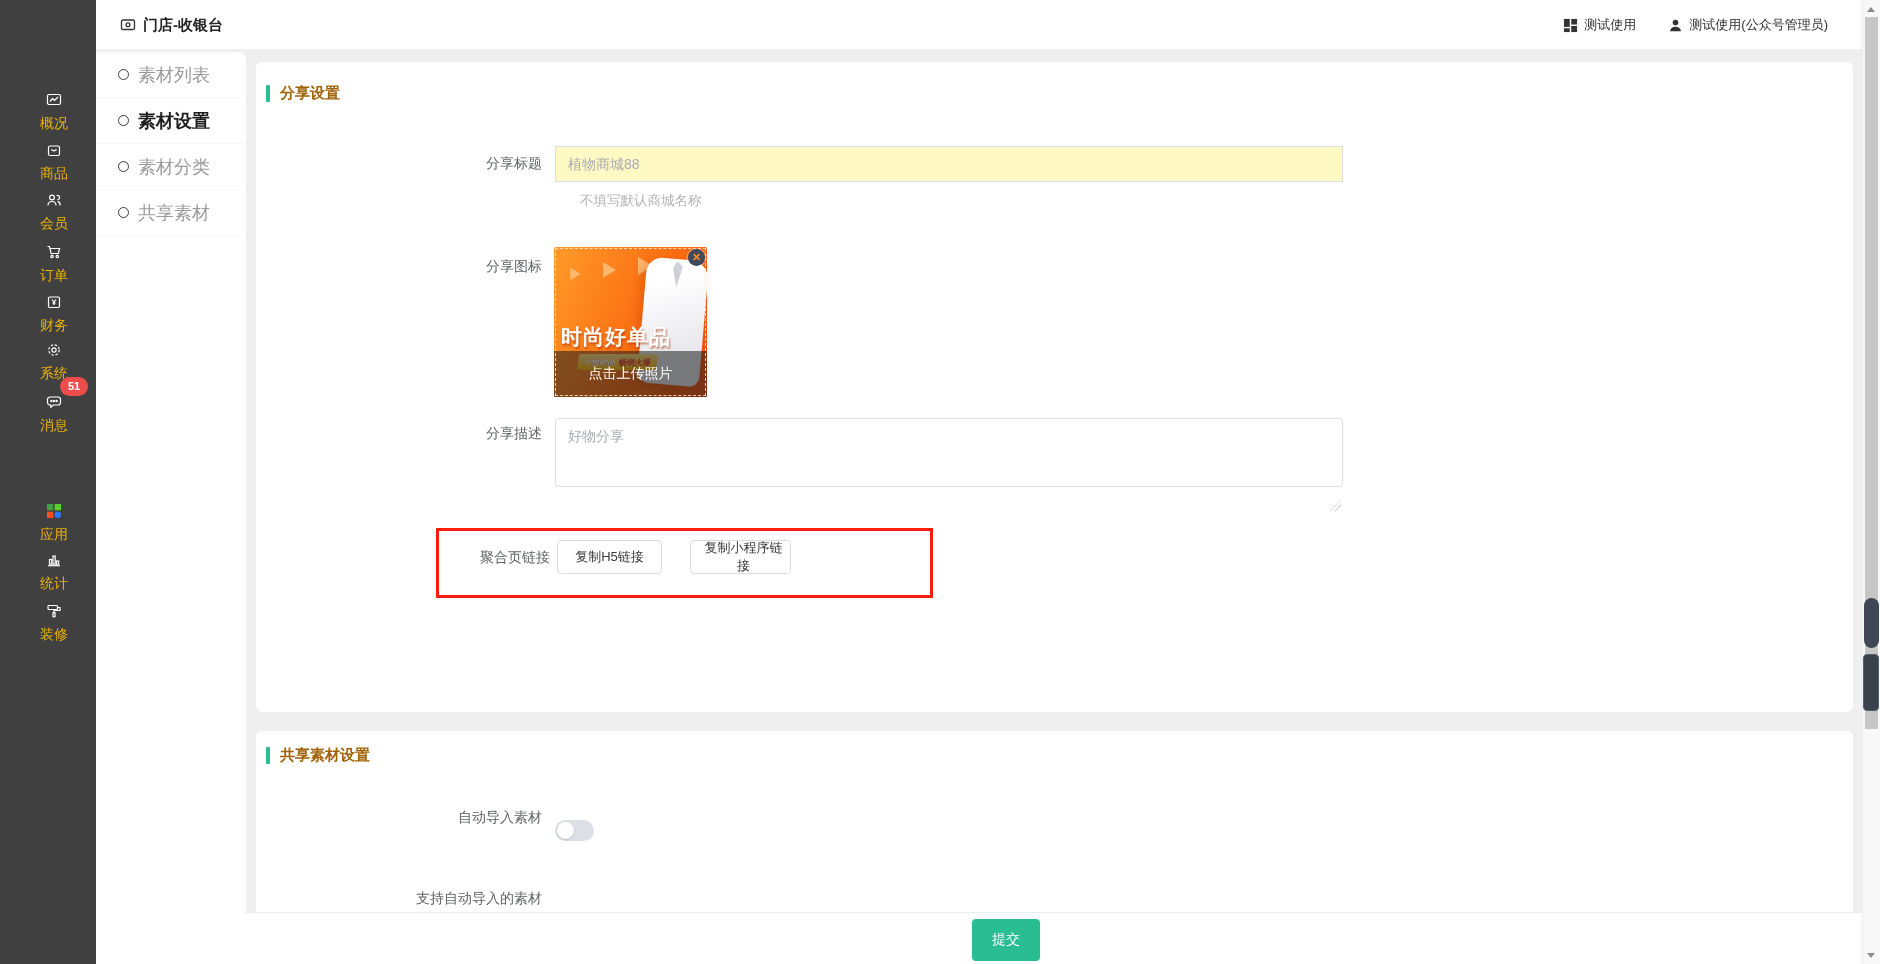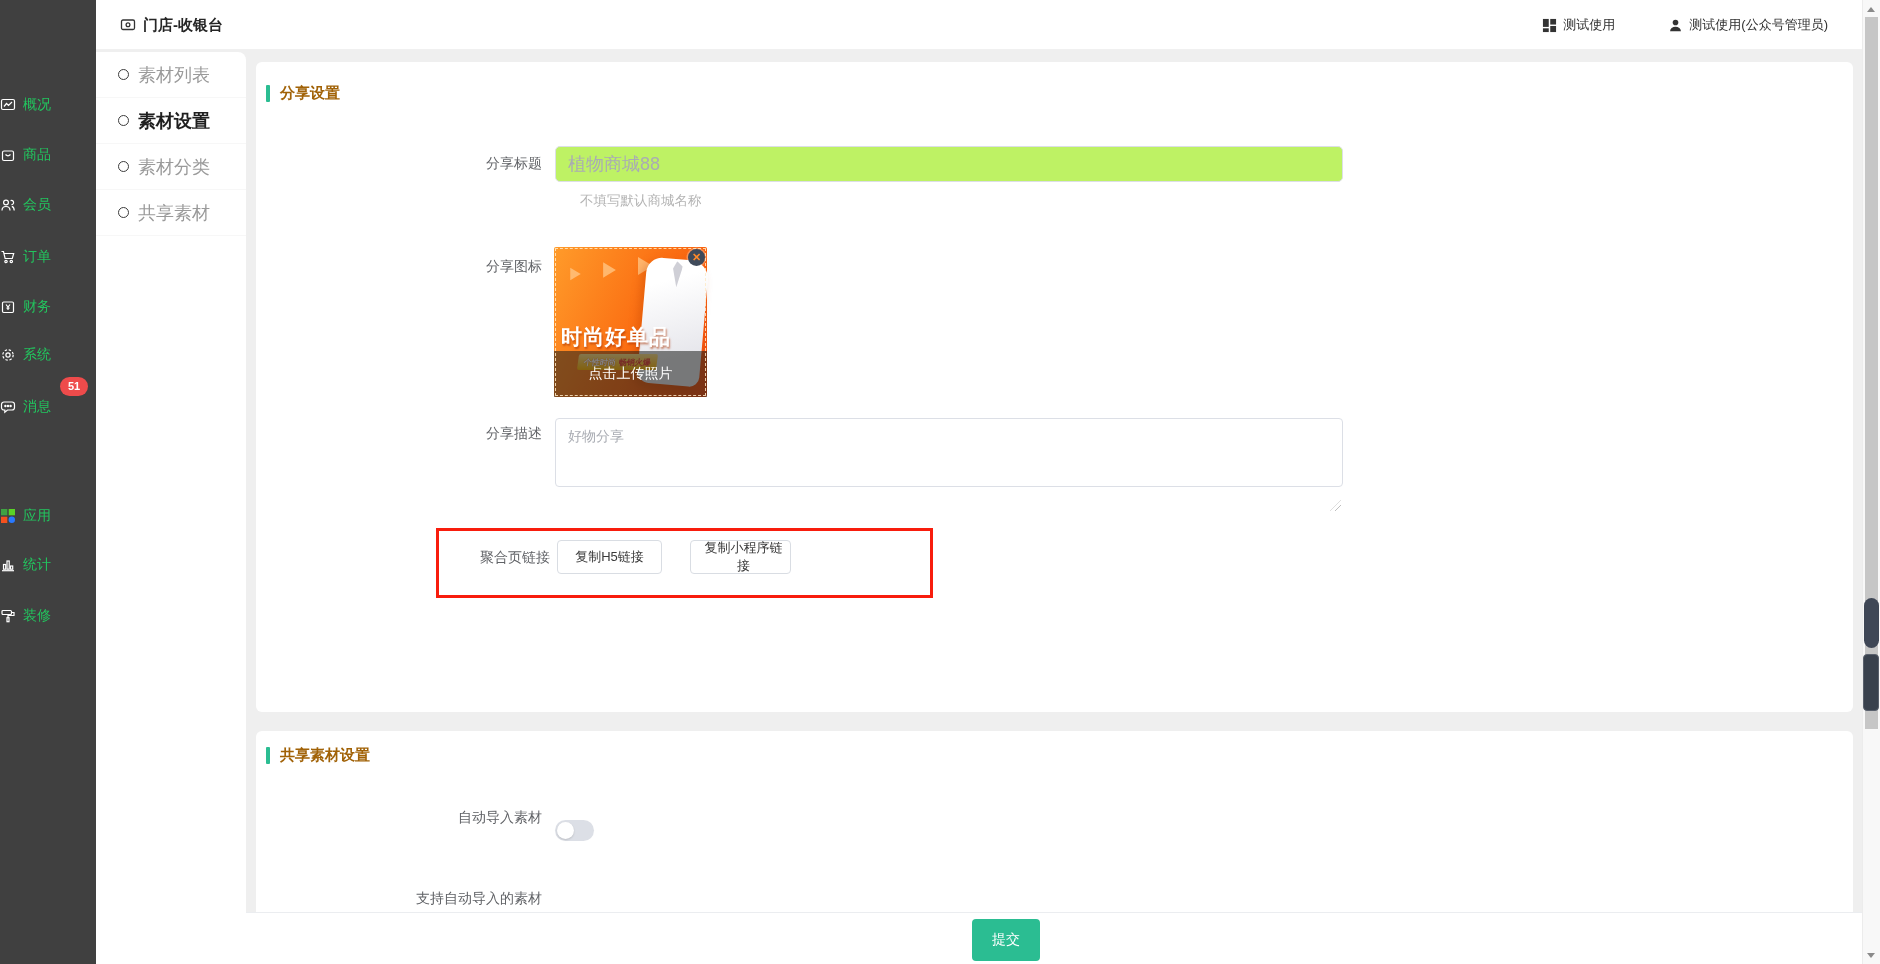--- a/index.html
+++ b/index.html
@@ -2,52 +2,52 @@
 <html><head>
 <meta charset="utf-8">
 <style>
   html,body{margin:0;padding:0;background:#fff;}
   .app{position:relative;width:1880px;height:964px;overflow:hidden;background:#efefef;
        font-family:"Liberation Sans",sans-serif;-webkit-font-smoothing:antialiased;}
 
   
   .sidebar{position:absolute;left:0;top:0;width:96px;height:964px;background:#404040;z-index:3;}
   .side-item{position:absolute;left:0;width:96px;height:26px;display:flex;align-items:center;
-             box-sizing:border-box;color:#22c55e;font-size:14px;gap:7px;cursor:pointer;}
+             padding-left:12px;box-sizing:border-box;color:#eab308;font-size:14px;gap:7px;cursor:pointer;flex-direction:column;}
   .side-item svg{flex:0 0 auto;}
   .badge{position:absolute;left:60px;top:377px;min-width:18px;padding:0 5px;height:19px;border-radius:10px;
          background:#ee4b4b;color:#fff;font-size:11px;font-weight:bold;line-height:19px;text-align:center;z-index:4;}
 
   
   .topbar{position:absolute;left:96px;top:0;width:1766px;height:50px;background:#fff;
           border-bottom:1px solid #f0f0f0;box-sizing:border-box;z-index:2;}
   .tb-title{position:absolute;left:24px;top:0;height:50px;display:flex;align-items:center;gap:7px;
             font-size:15px;font-weight:bold;color:#262626;}
-  .tb-right{position:absolute;right:34px;top:0;height:50px;display:flex;align-items:center;gap:53px;}
+  .tb-right{position:absolute;right:34px;top:0;height:50px;display:flex;align-items:center;gap:32px;}
   .tb-link{display:flex;align-items:center;gap:6px;font-size:13px;color:#303030;cursor:pointer;}
 
   
   .subnav{position:absolute;left:96px;top:52px;width:150px;height:912px;background:#fff;
           border-radius:0 8px 0 0;z-index:2;}
   .subnav-item{height:45px;display:flex;align-items:center;padding-left:22px;gap:9px;font-size:18px;
                color:#9a9a9a;border-bottom:1px solid #f7f7f7;cursor:pointer;}
   .subnav-item .ring{width:9px;height:9px;border:1.5px solid #3c3c3c;border-radius:50%;flex:0 0 auto;}
   .subnav-item.active{color:#1f1f1f;font-weight:bold;}
 
   
   .card{position:absolute;background:#fff;border-radius:6px;z-index:1;}
   .card1{left:256px;top:62px;width:1597px;height:650px;}
   .card2{left:256px;top:731px;width:1597px;height:233px;border-radius:6px 6px 0 0;}
   .section-head{position:absolute;left:10px;display:flex;align-items:center;gap:10px;}
   .green-bar{width:4px;height:17px;background:#2bbd92;border-radius:1px;}
   .section-title{font-size:15px;font-weight:bold;color:#a16207;}
 
   .form-label{position:absolute;left:0;width:286px;text-align:right;font-size:14px;color:#606266;}
-  .inp{position:absolute;left:299px;top:84px;width:788px;height:36px;border:1px solid #dcdfe6;border-radius:5px;
-       padding:0 12px;font-size:18px;color:#606266;box-sizing:border-box;background:#bef264;outline:none;
+  .inp{position:absolute;left:299px;top:84px;width:788px;height:36px;border:1px solid #dcdfe6;border-radius:0;
+       padding:0 12px;font-size:14px;color:#606266;box-sizing:border-box;background:#fef9c3;outline:none;
        font-family:"Liberation Sans",sans-serif;}
   .inp::placeholder,.ta::placeholder{color:#a9acb3;opacity:1;}
   .hint{position:absolute;left:300px;top:130px;font-size:13.5px;color:#b4b4b4;margin-left:24px;}
 
   
   .upload{position:absolute;left:298px;top:185px;width:153px;height:150px;border-radius:2px;cursor:pointer;
           background:linear-gradient(115deg,#ff9b2a 0%,#fb6d12 55%,#ef4a0c 100%);overflow:visible;}
   .upload .dash{position:absolute;inset:0;outline:1.5px dashed rgba(255,235,200,.85);outline-offset:-2px;pointer-events:none;}
   .arr{position:absolute;width:0;height:0;border-top:9px solid transparent;border-bottom:9px solid transparent;
        border-left:15px solid rgba(255,196,130,.8);}

